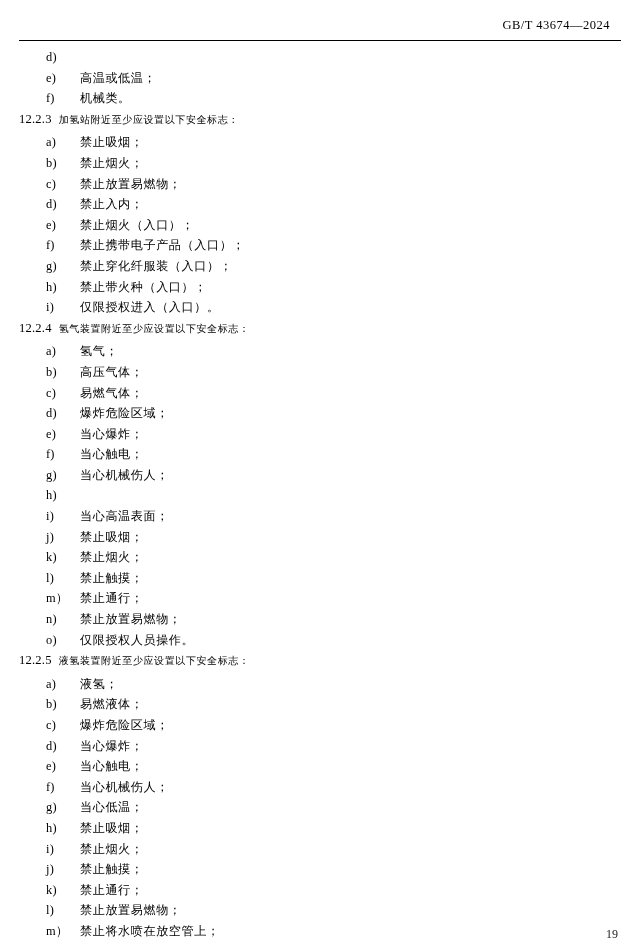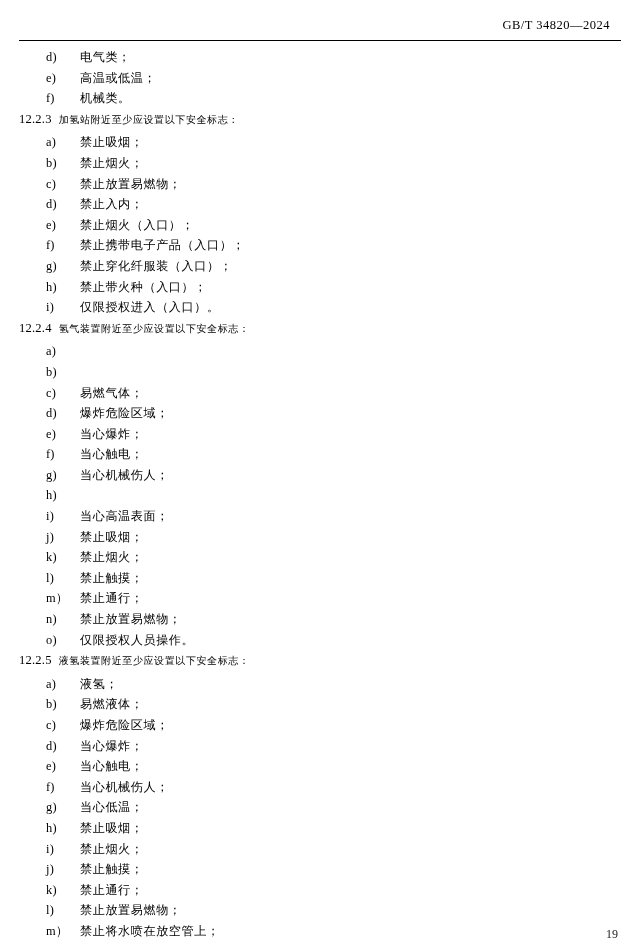--- a/index.html
+++ b/index.html
@@ -103,30 +103,29 @@
     font-size: 12px;
     color: #222;
   }
 </style>
 </head>
 <body>
 
 <div class="page">
 
   <div class="header">
-    <div class="header-std">GB/T 34820—2024</div>
+    <div class="header-std">GB/T 43674—2024</div>
   </div>
 
   <div class="rule"></div>
 
   <div class="content">
 
     <div class="item">
       <span class="item-marker">d)</span>
-      <span class="item-text">电气类；</span>
     </div>
     <div class="item">
       <span class="item-marker">e)</span>
       <span class="item-text">高温或低温；</span>
     </div>
     <div class="item">
       <span class="item-marker">f)</span>
       <span class="item-text">机械类。</span>
     </div>
 
@@ -172,23 +171,25 @@
       <span class="item-text">仅限授权进入（入口）。</span>
     </div>
 
     <div class="clause">
       <span class="clause-num">12.2.4</span>
       <span class="clause-text">氢气装置附近至少应设置以下安全标志：</span>
     </div>
 
     <div class="item">
       <span class="item-marker">a)</span>
+      <span class="item-text">氢气；</span>
     </div>
     <div class="item">
       <span class="item-marker">b)</span>
+      <span class="item-text">高压气体；</span>
     </div>
     <div class="item">
       <span class="item-marker">c)</span>
       <span class="item-text">易燃气体；</span>
     </div>
     <div class="item">
       <span class="item-marker">d)</span>
       <span class="item-text">爆炸危险区域；</span>
     </div>
     <div class="item">

